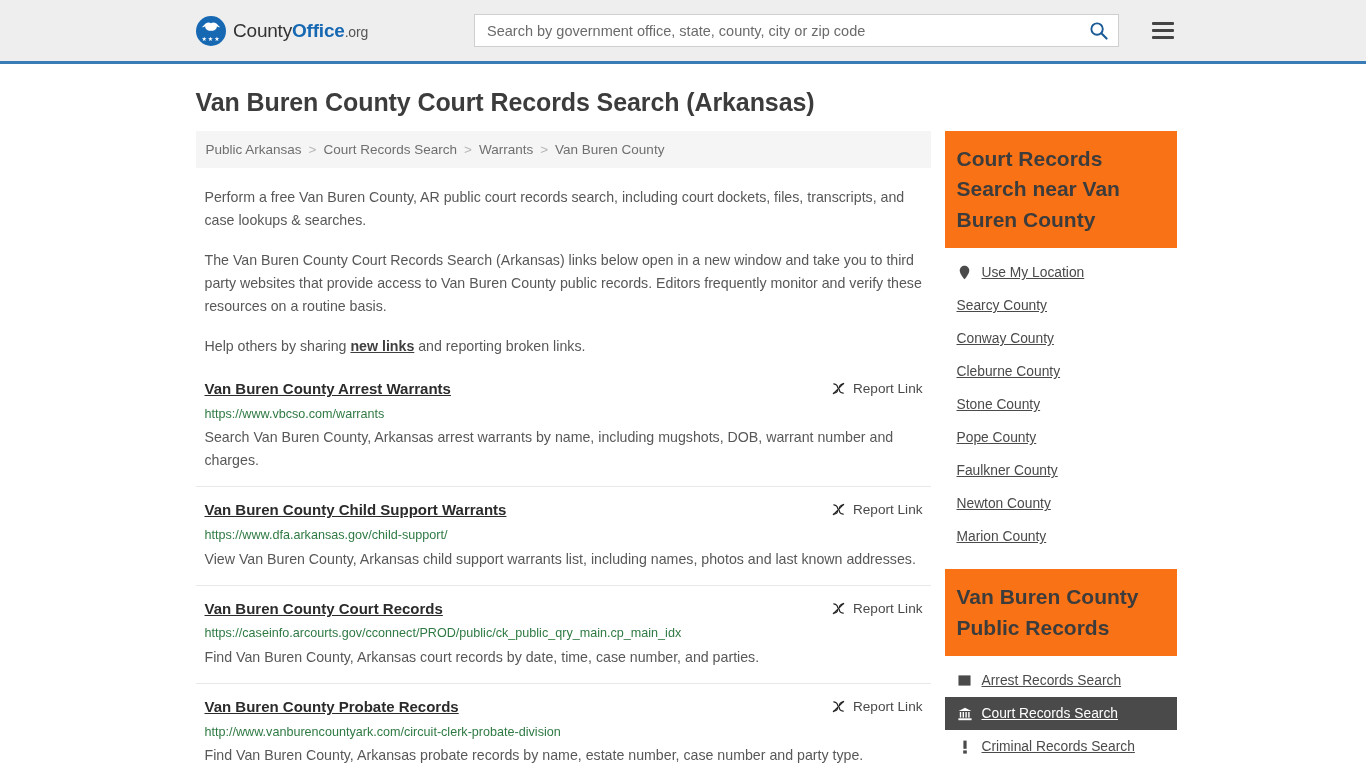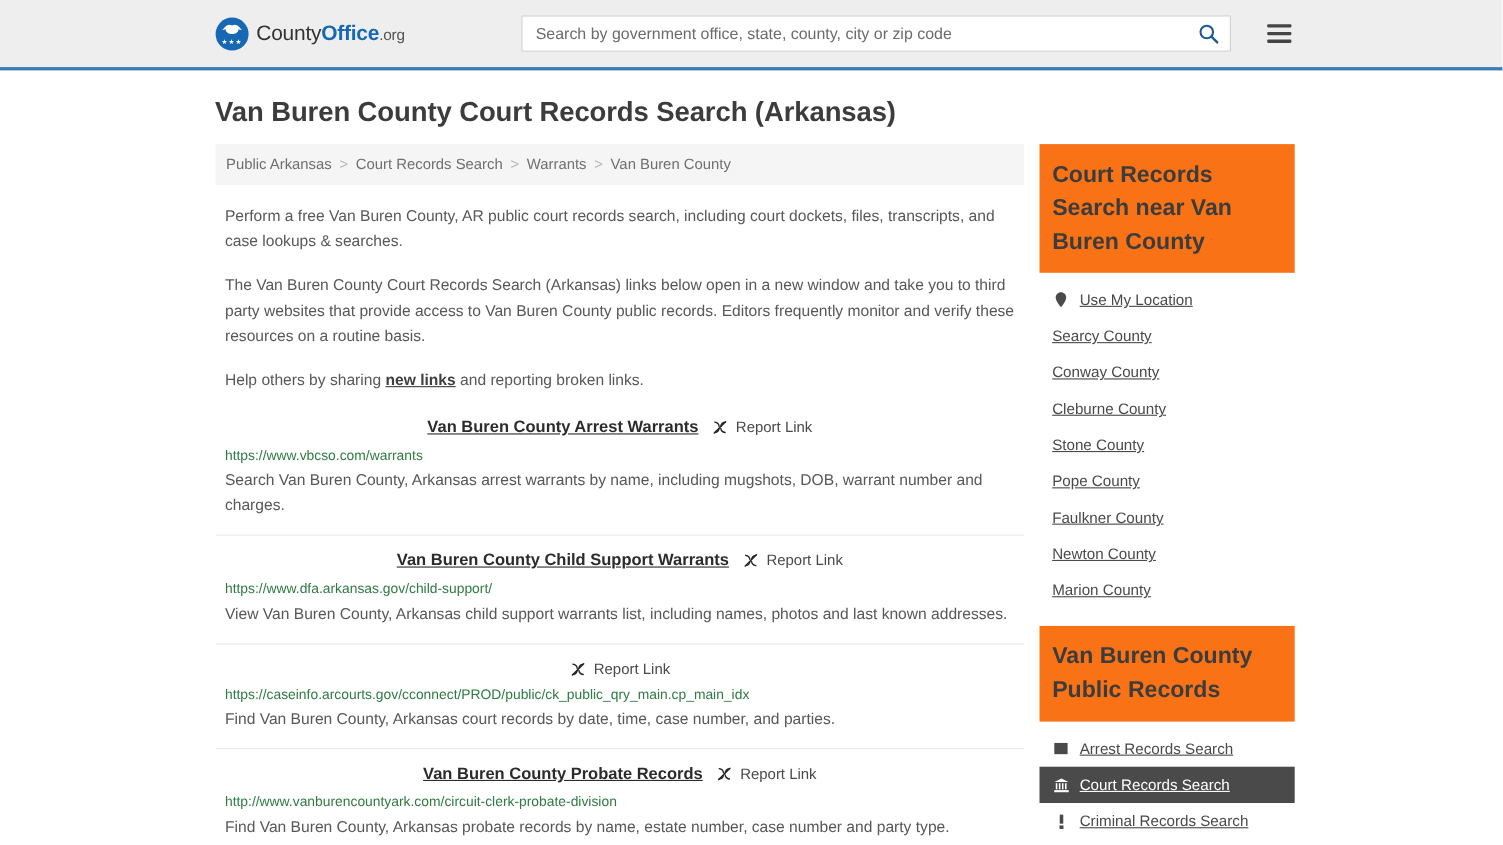--- a/index.html
+++ b/index.html
@@ -169,21 +169,21 @@
   .results { margin-top: 22px; }
   .result {
     border-bottom: 1px solid #e8e8e8;
     padding: 0 8px 14px 9px;
     margin-bottom: 14px;
   }
   .result:last-child { border-bottom: 0; }
   .result-head {
     display: flex;
     align-items: flex-start;
-    justify-content: center;
+    justify-content: space-between;
     gap: 12px;
   }
   .result-title {
     font-size: 15px;
     font-weight: bold;
     color: #2b2b2b;
     text-decoration: underline;
     line-height: 1.25;
     cursor: pointer;
   }
@@ -336,20 +336,21 @@
                 </svg>
                 <span>Report Link</span>
               </div>
             </div>
             <div class="result-url">https://www.dfa.arkansas.gov/child-support/</div>
             <div class="result-desc">View Van Buren County, Arkansas child support warrants list, including names, photos and last known addresses.</div>
           </div>
 
           <div class="result">
             <div class="result-head">
+              <a class="result-title">Van Buren County Court Records</a>
               <div class="report-link">
                 <svg width="15" height="15" viewBox="0 0 16 16">
                   <path d="M3 3 C5.5 3.4 7 5 7.2 7 M8.8 9 C9 11 10.5 12.6 13 13" fill="none" stroke="#222" stroke-width="1.3" stroke-linecap="round"></path>
                   <path d="M13 3 C10.5 3.4 9 5 8.8 7 M7.2 9 C7 11 5.5 12.6 3 13" fill="none" stroke="#222" stroke-width="1.3" stroke-linecap="round"></path>
                   <line x1="2.5" y1="13.5" x2="13.5" y2="2.5" stroke="#222" stroke-width="1.3" stroke-linecap="round"></line>
                 </svg>
                 <span>Report Link</span>
               </div>
             </div>
             <div class="result-url">https://caseinfo.arcourts.gov/cconnect/PROD/public/ck_public_qry_main.cp_main_idx</div>

